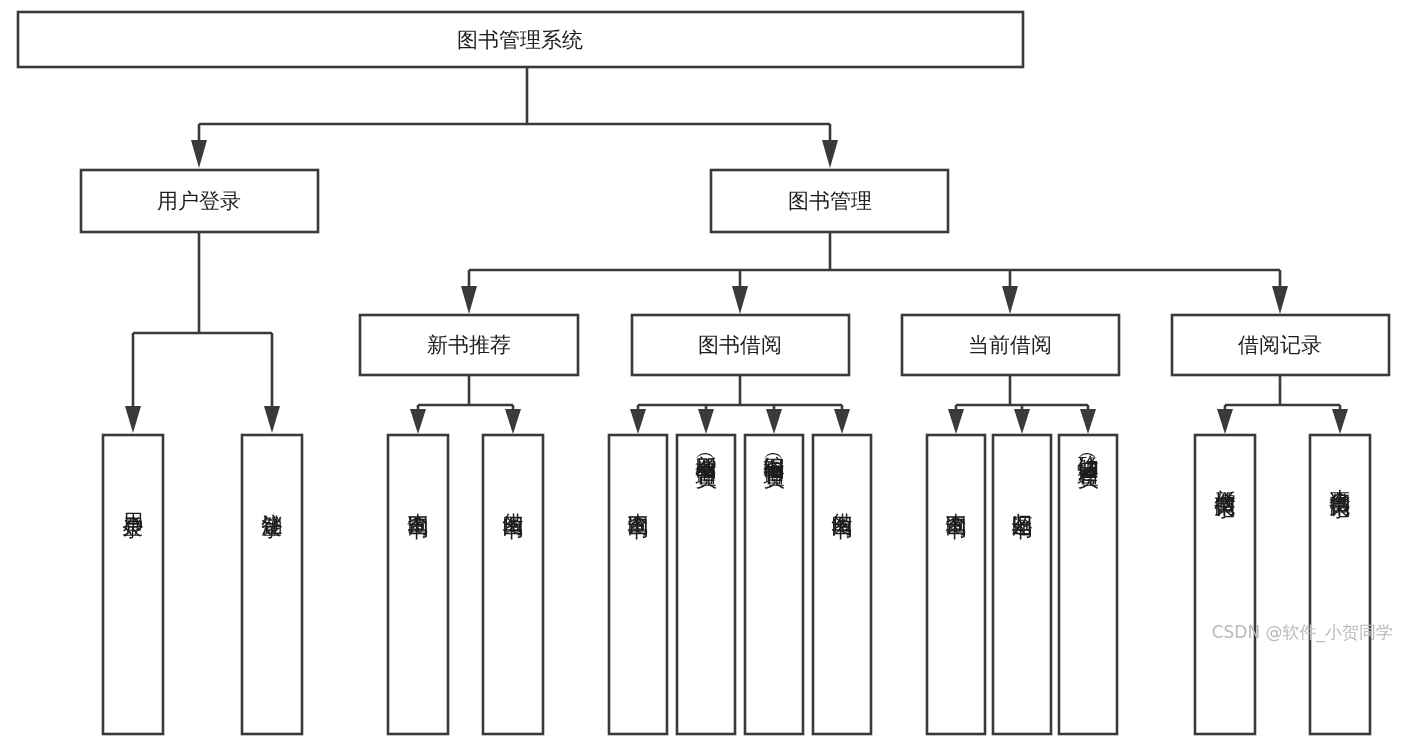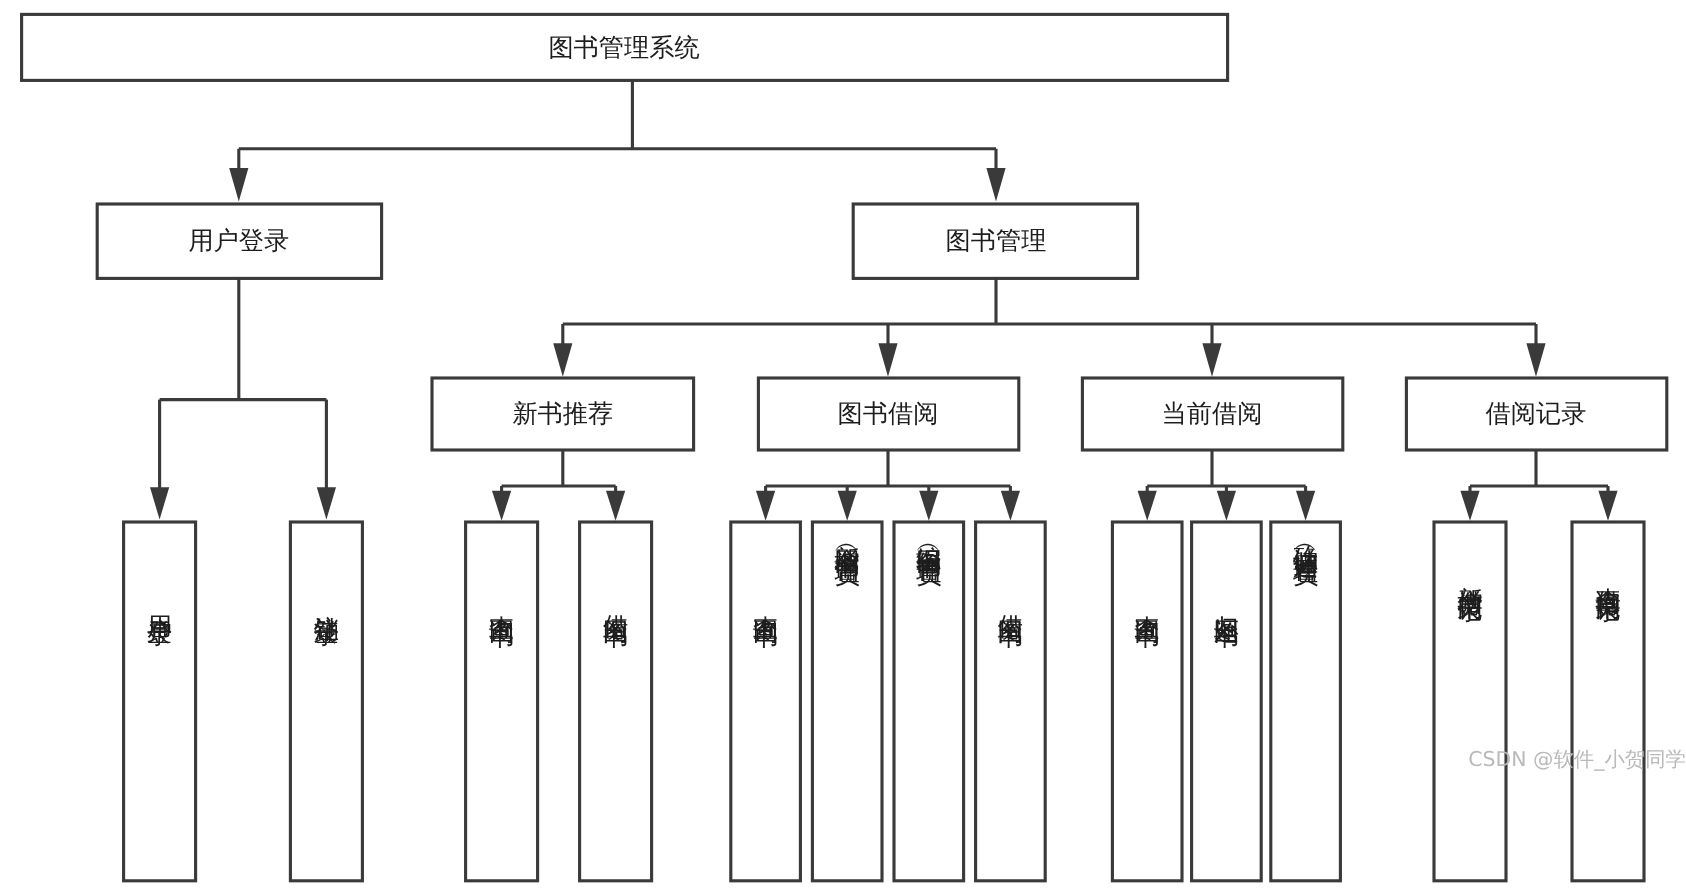--- a/index.html
+++ b/index.html
@@ -54,21 +54,21 @@
     font-family: "DejaVu Sans", "Liberation Sans", sans-serif;
     font-size: 21px;
     fill: #1d1d1d;
     writing-mode: vertical-rl;
     text-orientation: upright;
     text-anchor: middle;
     letter-spacing: 2px;
   }
   .watermark {
     position: absolute;
-    right: 0;
+    right: 12px;
     bottom: 8px;
     font-family: "DejaVu Sans", "Liberation Sans", sans-serif;
     font-size: 17px;
     color: #b9b9b9;
     white-space: nowrap;
     pointer-events: none;
     user-select: none;
   }
 </style>
 </head>

